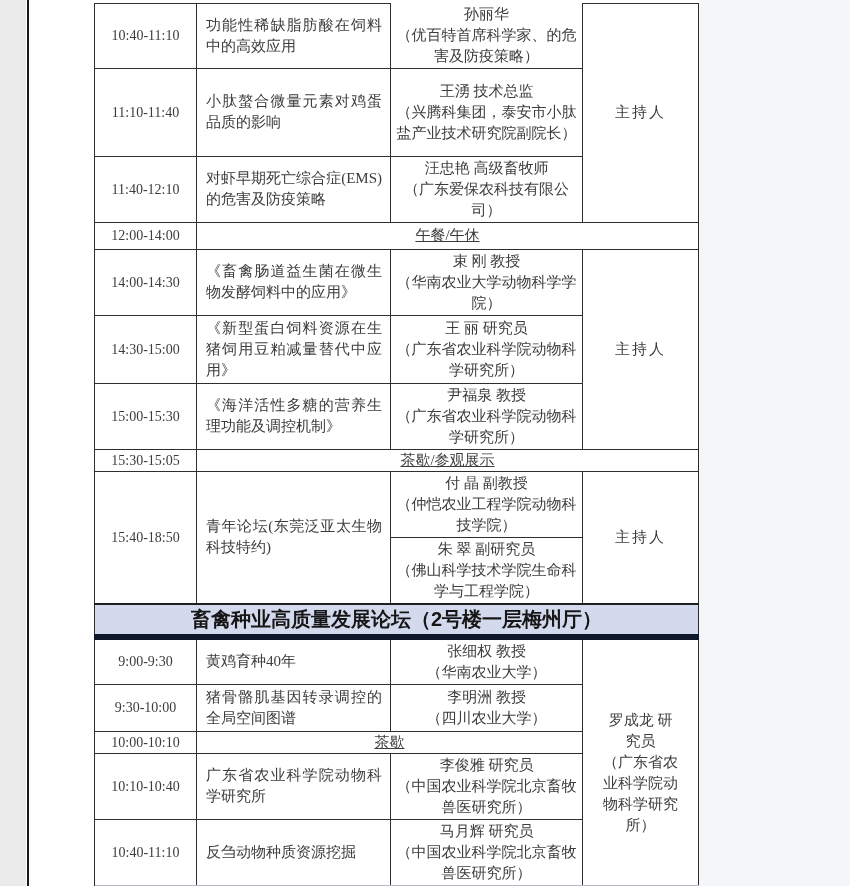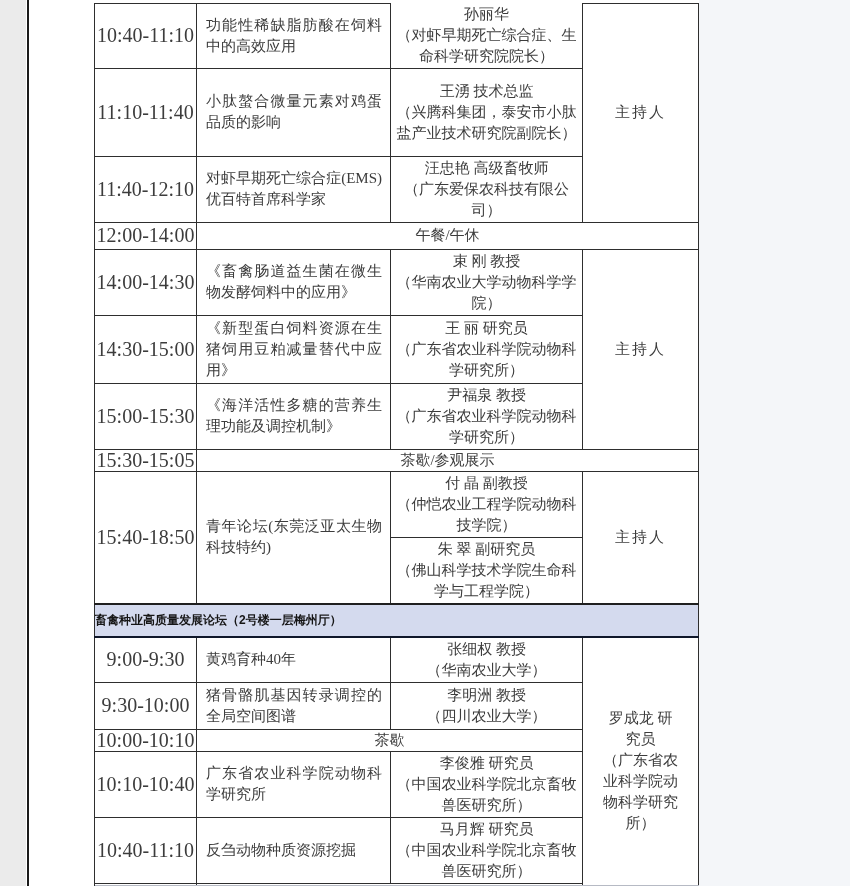--- a/index.html
+++ b/index.html
@@ -16,35 +16,35 @@
 
   table.schedule{
     position:absolute;left:94px;top:3px;width:604px;
     border-collapse:collapse;table-layout:fixed;
   }
   td{
     border:1px solid #2e2e2e;
     font-size:15px;line-height:21px;color:#3c3c3c;
     padding:0;vertical-align:middle;overflow:hidden;
   }
-  td.time{text-align:center;white-space:nowrap;font-size:20px;}
+  td.time{text-align:center;white-space:nowrap;font-size:14px;}
   td.topic{text-align:justify;text-justify:inter-ideograph;padding:2px 8px 2px 9px;margin-left:8px;}
   td.speaker{text-align:center;padding:1px 5px;margin-left:19px;}
   td.speaker .sp-name{display:block;}
   td.speaker .sp-org{display:block;}
   td.no-top{border-top:none;vertical-align:top;padding-top:0;}
   td.moderator{text-align:center;letter-spacing:2px;padding:1px 20px;}
   td.moderator .sp-name{display:block;letter-spacing:0;}
   td.moderator .sp-org{display:block;letter-spacing:0;}
-  td.break{text-align:center;}
+  td.break{text-align:center;text-decoration:underline;}
   tr.header-row td{
     background:#d4daee;
     font-family:"Liberation Sans","DejaVu Sans",sans-serif;
-    font-weight:bold;font-size:12px;color:#161616;
-    border-top:2px solid #1f1f1f;border-bottom:2px solid #0f172a;
+    font-weight:bold;font-size:20px;color:#161616;text-align:center;
+    border-top:2px solid #1f1f1f;border-bottom:6px solid #0f172a;
   }
   tr.last-row td{border-bottom:2px solid #1f1f1f;}
 </style>
 </head>
 <body>
 
 <div class="left-strip"></div>
 <div class="left-vline"></div>
 <div class="right-bg"></div>
 
@@ -55,35 +55,35 @@
       <col style="width:192px">
       <col style="width:116px">
   </colgroup>
   <tbody>
 
     <tr style="height:62px">
       <td class="time">10:40-11:10</td>
       <td class="topic">功能性稀缺脂肪酸在饲料中的高效应用</td>
       <td class="speaker no-top">
         <span class="sp-name">孙丽华</span>
-        <span class="sp-org">（对虾早期死亡综合症、生命科学研究院院长）</span>
+        <span class="sp-org">（优百特首席科学家、的危害及防疫策略）</span>
       </td>
       <td class="moderator" rowspan="3">主持人</td>
     </tr>
     <tr style="height:88px">
       <td class="time">11:10-11:40</td>
       <td class="topic">小肽螯合微量元素对鸡蛋品质的影响</td>
       <td class="speaker">
         <span class="sp-name">王湧 技术总监</span>
         <span class="sp-org">（兴腾科集团，泰安市小肽盐产业技术研究院副院长）</span>
       </td>
     </tr>
     <tr style="height:65px">
       <td class="time">11:40-12:10</td>
-      <td class="topic">对虾早期死亡综合症(EMS)优百特首席科学家</td>
+      <td class="topic">对虾早期死亡综合症(EMS)的危害及防疫策略</td>
       <td class="speaker">
         <span class="sp-name">汪忠艳 高级畜牧师</span>
         <span class="sp-org">（广东爱保农科技有限公司）</span>
       </td>
     </tr>
     <tr style="height:27px">
       <td class="time">12:00-14:00</td>
       <td class="break" colspan="3">午餐/午休</td>
     </tr>
     <tr style="height:63px">

